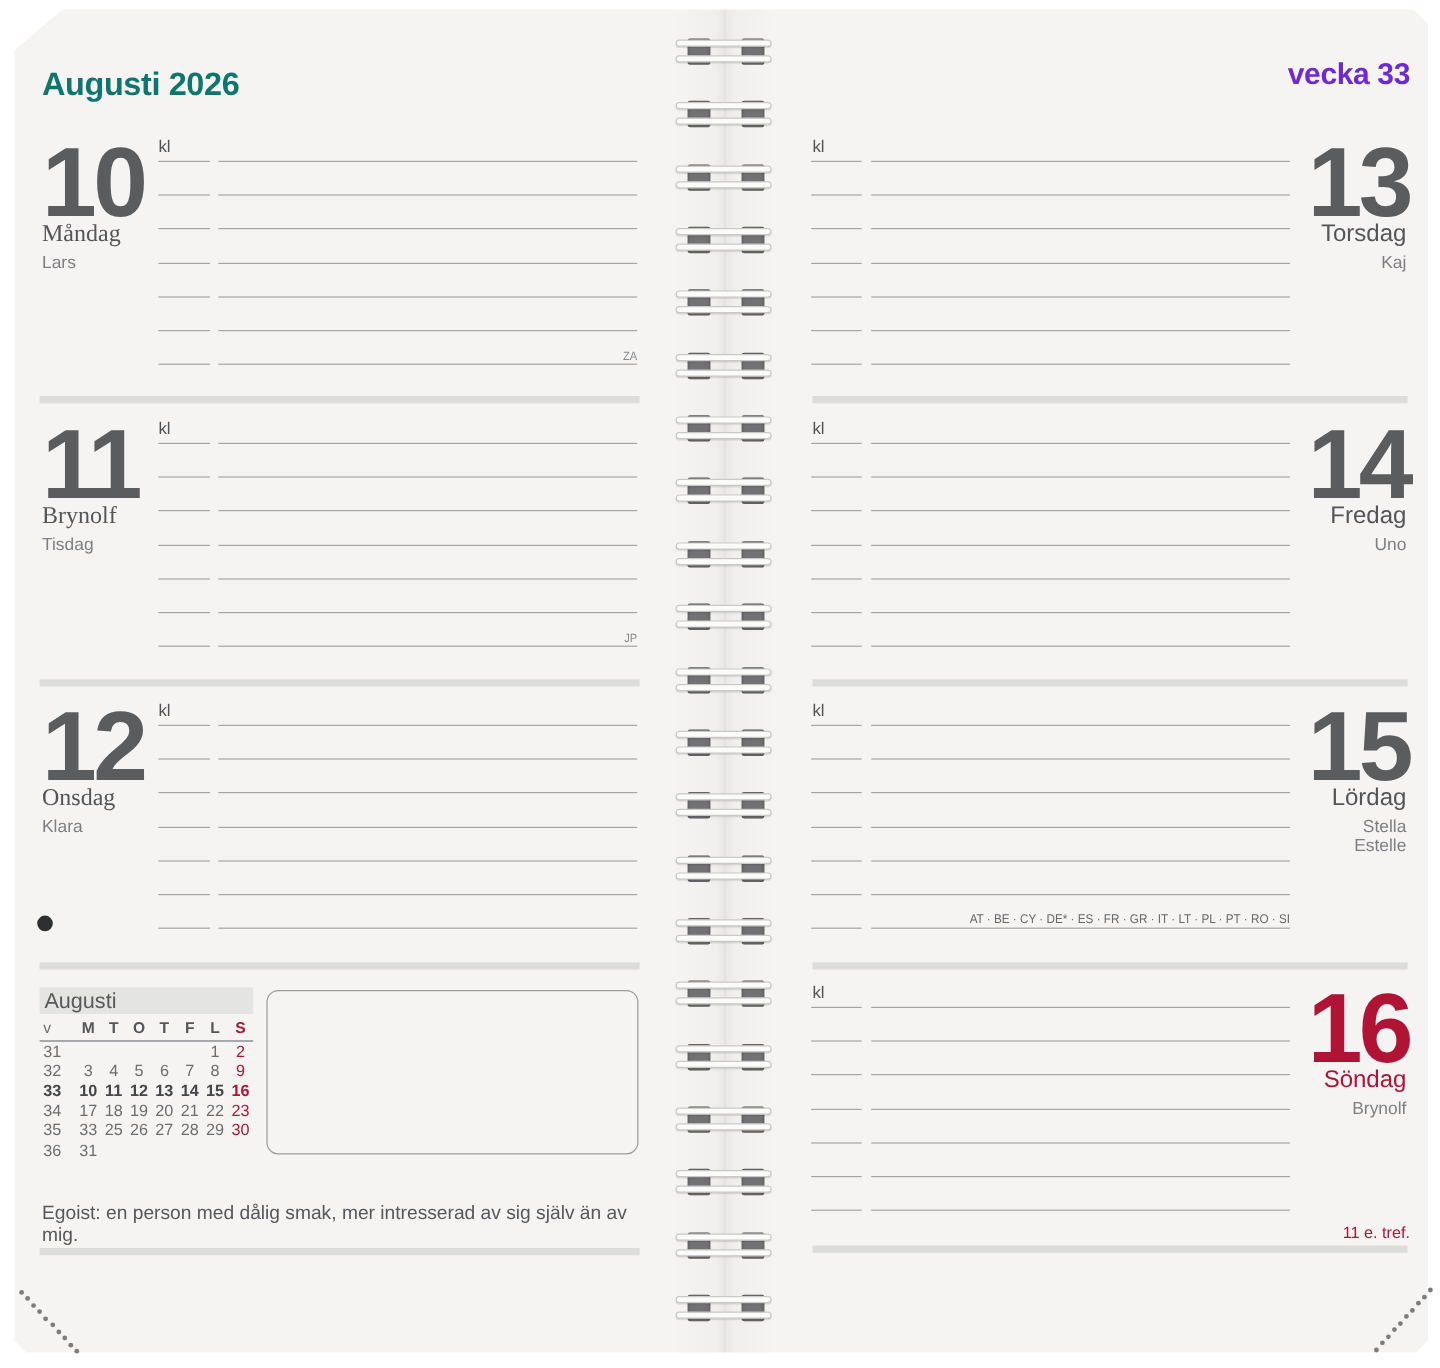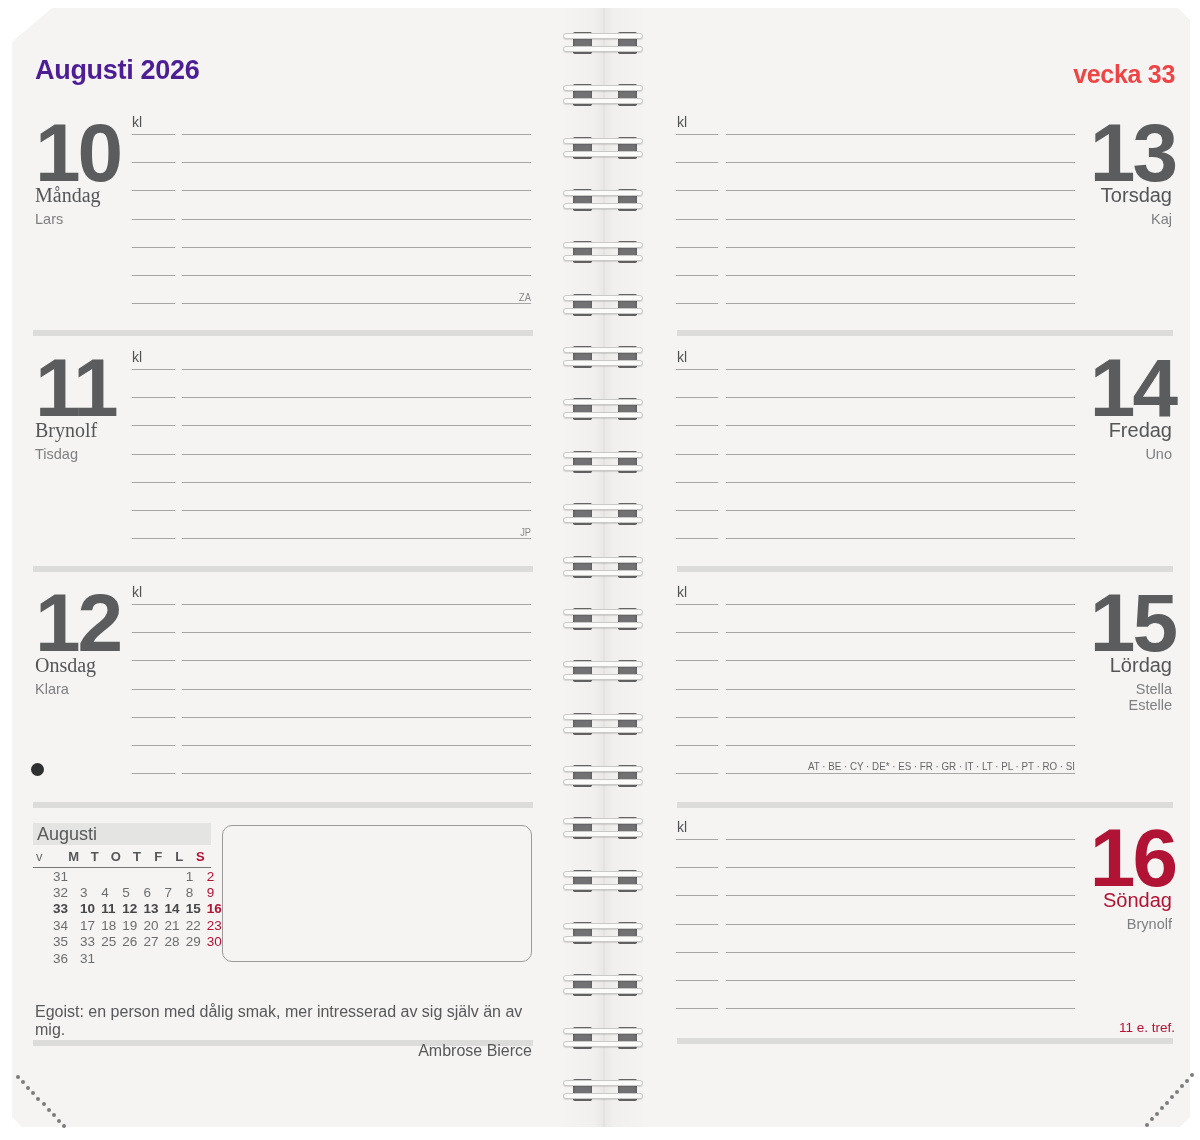--- a/index.html
+++ b/index.html
@@ -5,22 +5,22 @@
   html,body{margin:0;padding:0;background:#ffffff;}
   .sheet{position:relative;width:1200px;height:1140px;overflow:hidden;
          font-family:"Liberation Sans", sans-serif;}
   .page{position:absolute;left:12px;top:8px;width:1178px;height:1119px;background:#f5f4f2;
         clip-path:polygon(40px 0,1166px 0,1178px 12px,1178px 1109px,1168px 1119px,10px 1119px,0 1109px,0 34px);
         filter:drop-shadow(0 0 2px rgba(0,0,0,.18));}
   .seam{position:absolute;left:603px;top:8px;width:2px;height:1119px;background:#e3e3e1;}
   .seam-shade{position:absolute;left:560px;top:8px;width:88px;height:1119px;
         background:linear-gradient(90deg,rgba(0,0,0,0) 0%,rgba(0,0,0,.02) 40%,rgba(0,0,0,.05) 50%,rgba(0,0,0,.02) 60%,rgba(0,0,0,0) 100%);}
 
-  .month-title{position:absolute;left:35px;top:55px;font-size:27px;font-weight:700;color:#4c1d95;letter-spacing:-.3px;}
-  .week-label{position:absolute;right:25px;top:60px;font-size:25px;font-weight:700;color:#ef4444;letter-spacing:-.3px;text-align:right;}
+  .month-title{position:absolute;left:35px;top:55px;font-size:27px;font-weight:700;color:#0f766e;letter-spacing:-.3px;}
+  .week-label{position:absolute;right:25px;top:48px;font-size:25px;font-weight:700;color:#6d28d9;letter-spacing:-.3px;text-align:right;}
 
   .day-sec{position:absolute;left:0;top:var(--y0);width:1200px;height:0;}
   .day-num{position:absolute;top:-22px;font-size:82px;line-height:1;font-weight:700;color:#5b5c5e;letter-spacing:-3px;}
   .left .day-num{left:35px;}
   .right .day-num{left:auto;right:25px;text-align:right;}
   .day-name{position:absolute;top:50px;font-size:20px;color:#545559;}
   .left .day-name{left:35px;font-family:Liberation Serif, serif;}
   .right .day-name{left:auto;right:28px;text-align:right;}
   .name-day{position:absolute;top:77px;font-size:14.5px;color:#7e7f83;}
   .left .name-day{left:35px;}
@@ -49,21 +49,21 @@
   .divider.dl{left:33px;width:500px;}
   .divider.dr{left:677px;width:496px;}
 
   .minical{position:absolute;left:33px;top:823px;width:178px;}
   .mc-header{height:22px;line-height:22px;background:#e4e4e2;font-size:18px;color:#58595b;padding-left:4px;box-sizing:border-box;}
   .mc-head-row{display:grid;grid-template-columns:30px repeat(7,21.15px);height:20px;align-items:center;margin-top:1px;}
   .mc-head-row span{text-align:center;font-size:13px;font-weight:700;color:#55565a;}
   .mc-head-row .mc-v{text-align:left;padding-left:3px;font-weight:400;color:#6d6e71;}
   .mc-rule{border-top:1.5px solid #75767a;margin-top:1px;}
   .mc-row{display:grid;grid-template-columns:30px repeat(7,21.15px);height:16.4px;align-items:center;font-size:13.5px;color:#6c6d70;}
-  .mc-row span{text-align:center;margin-left:17px;}
+  .mc-row span{text-align:center;}
   .mc-row .wk{text-align:left;padding-left:3px;}
   .sun{color:#b01334 !important;}
   .mc-row.cur{font-weight:700;color:#454649;}
 
   .notes-box{position:absolute;left:222px;top:825px;width:308px;height:135px;border:1.2px solid #9b9b9b;border-radius:10px;}
 
   .quote{position:absolute;left:35px;top:1003px;width:497px;font-size:16px;line-height:18px;color:#57585b;}
   .q-author{text-align:right;margin-top:3px;}
 
   .ring{position:absolute;left:563px;width:80px;height:22px;}
@@ -333,21 +333,20 @@
         <span></span>
         <span></span>
         <span class="sun"></span>
     </div>
   </div>
 
   <div class="notes-box"></div>
 
   <div class="quote">
     <div class="q-text">Egoist: en person med dålig smak, mer intresserad av sig själv än av mig.</div>
-    <div class="q-author">Ambrose Bierce</div>
   </div>
 
   <div id="spiral">
       <div class="ring" style="top: 32px;">
         <div class="hole hl"></div>
         <div class="hole hr"></div>
         <div class="wire wt"></div>
         <div class="wire wb"></div>
       </div>
       <div class="ring" style="top: 84.35px;">

